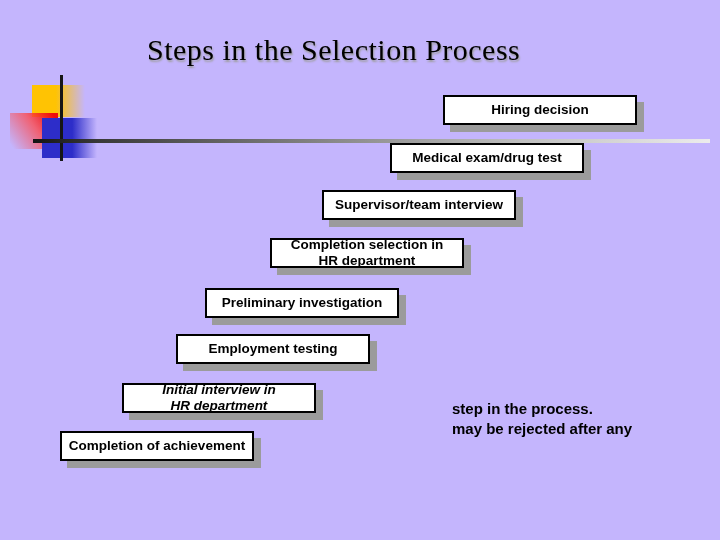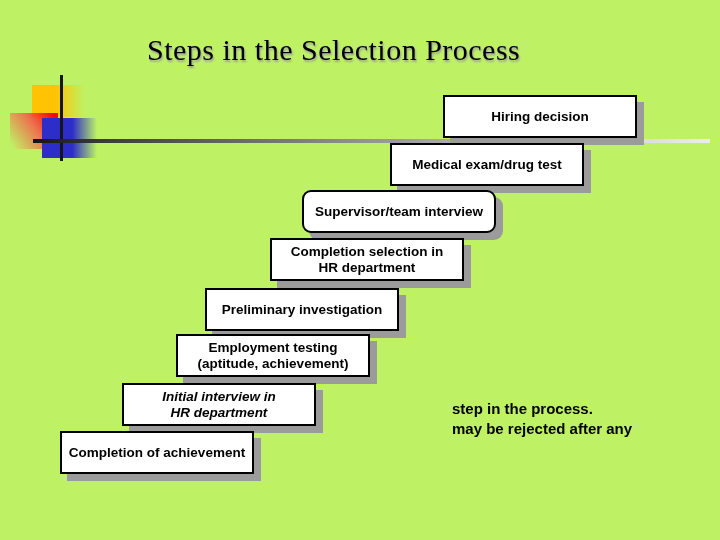--- a/index.html
+++ b/index.html
@@ -1,20 +1,20 @@
 <!DOCTYPE html>
 <html><head>
 <meta charset="utf-8">
 <style>
   html, body { margin: 0; padding: 0; background: #fff; }
   .slide {
     position: relative;
     width: 720px;
     height: 540px;
-    background: #bef264;
+    background: #c4b5fd;
     overflow: hidden;
     font-family: "Liberation Sans", sans-serif;
     color: #000;
   }
 
   
   .title {
     position: absolute;
     left: 147px;
     top: 33px;
@@ -49,37 +49,37 @@
     position: absolute; left: 33px; top: 139px; width: 677px; height: 4px;
     background: linear-gradient(to right, #141414 0%, #3a3a3a 10%, #8a8a8a 45%, #bfbfbf 72%, #ececec 100%);
     z-index: 1;
   }
 
   
   .step-box {
     position: absolute;
     box-sizing: border-box;
     width: 194px;
-    height: 43px;
+    height: 30px;
     background: #ffffff;
     border: 2px solid #000000;
     box-shadow: 7px 7px 0 #9b9b9b;
     display: flex;
     flex-direction: column;
     align-items: center;
     justify-content: center;
     text-align: center;
     font-weight: bold;
     font-size: 13.5px;
     line-height: 16px;
     z-index: 2;
   }
   .step-0 { left: 443px; top: 95px;  }
   .step-1 { left: 390px; top: 143px; }
-  .step-2 { left: 302px; top: 190px; border-radius: 9px; }
+  .step-2 { left: 322px; top: 190px; }
   .step-3 { left: 270px; top: 238px; }
   .step-4 { left: 205px; top: 288px; }
   .step-5 { left: 176px; top: 334px; }
   .step-6 { left: 122px; top: 383px; font-style: italic; }
   .step-7 { left: 60px;  top: 431px; }
 
   
   .note {
     position: absolute;
     left: 452px;
@@ -121,21 +121,20 @@
     <div class="step-box step-3">
       <div>Completion selection in</div>
       <div>HR department</div>
     </div>
     <div class="step-box step-4">
       <div>Preliminary investigation</div>
       <div></div>
     </div>
     <div class="step-box step-5">
       <div>Employment testing</div>
-      <div>(aptitude, achievement)</div>
     </div>
     <div class="step-box step-6">
       <div>Initial interview in</div>
       <div>HR department</div>
     </div>
     <div class="step-box step-7">
       <div>Completion of achievement</div>
       <div></div>
     </div>
   </div>

